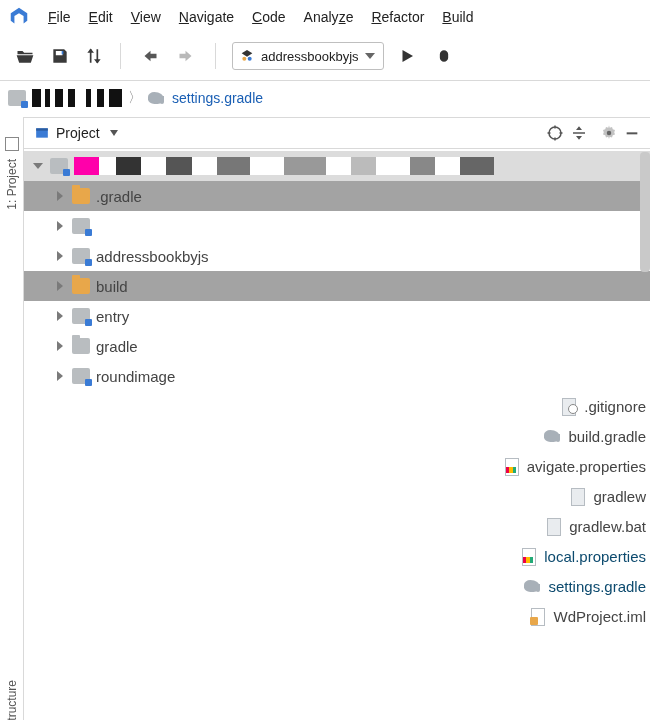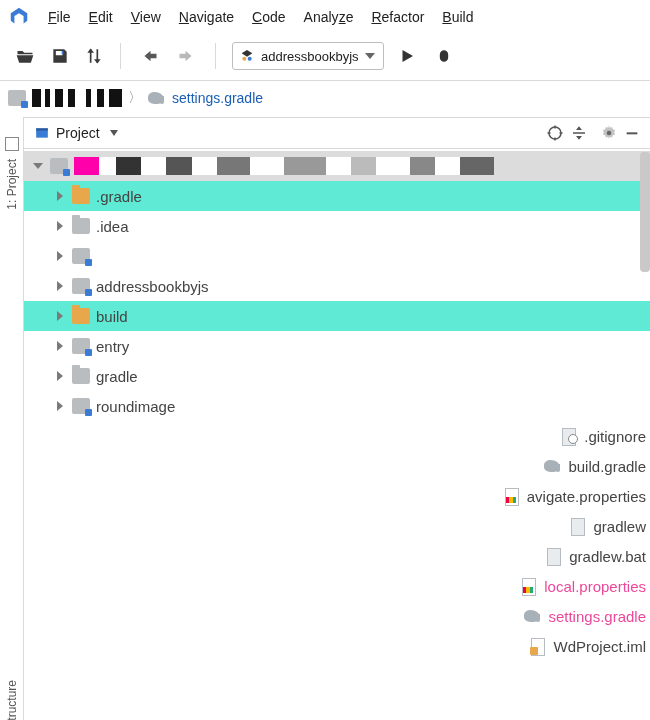--- a/index.html
+++ b/index.html
@@ -95,34 +95,34 @@
   .tree-row {
     display:flex; align-items:center; gap:6px;
     padding: 4px 4px 4px 8px;
     font-size: 15px;
     height: 30px;
     cursor:pointer;
   }
   .tree-row.root {
     background:#dcdcdc;
   }
-  .tree-row.hl { background:#5eead4; }
+  .tree-row.hl { background:#a3a3a3; }
   .tree-row .arrow {
     width:12px; display:inline-flex; justify-content:center;
   }
   .tree-row .arrow .a-right {
     width:0;height:0;border-top:5px solid transparent;border-bottom:5px solid transparent;border-left:6px solid #7a7a7a;
   }
   .tree-row .arrow .a-down {
     width:0;height:0;border-left:5px solid transparent;border-right:5px solid transparent;border-top:6px solid #7a7a7a;
   }
   .indent-1 { padding-left: 30px; }
   .indent-2 { padding-left: 56px; justify-content: flex-end; }
   .lbl { color:#444; }
-  .lbl.link { color:#ec4899; }
+  .lbl.link { color:#0c4a6e; }
   
   .ico { width:18px; height:16px; display:inline-block; position:relative; flex-shrink:0; }
   .ico.folder-orange::before{
     content:""; position:absolute; inset:0;
     background:#e8a74a; border-radius:2px;
   }
   .ico.folder-orange::after{
     content:""; position:absolute; left:0; top:-3px; width:8px; height:5px; background:#e8a74a; border-radius:1px;
   }
   .ico.folder-gray::before{
@@ -307,27 +307,20 @@
             <span class="arrow">
               <span class="a-right"></span>
             </span>
             <span class="ico folder-orange"></span>
             <span class="lbl">.gradle</span>
           </div>
           <div class="tree-row indent-1">
             <span class="arrow">
               <span class="a-right"></span>
             </span>
-            <span class="ico folder-gray"></span>
-            <span class="lbl">.idea</span>
-          </div>
-          <div class="tree-row indent-1">
-            <span class="arrow">
-              <span class="a-right"></span>
-            </span>
             <span class="ico folder-mod"></span>
           </div>
           <div class="tree-row indent-1">
             <span class="arrow">
               <span class="a-right"></span>
             </span>
             <span class="ico folder-mod"></span>
             <span class="lbl">addressbookbyjs</span>
           </div>
           <div class="tree-row indent-1 hl">

